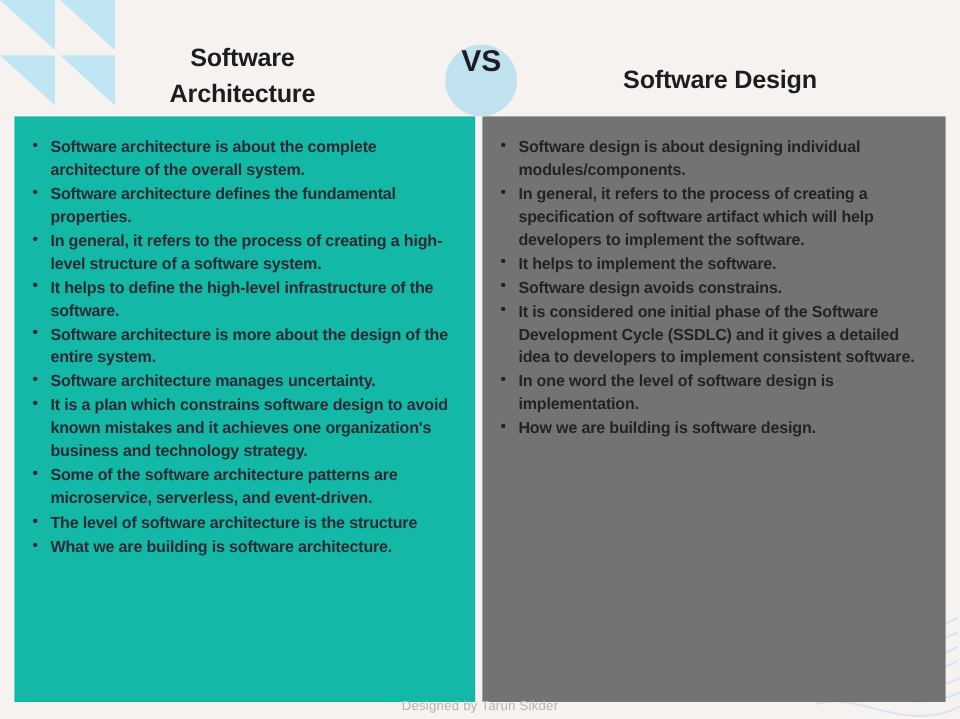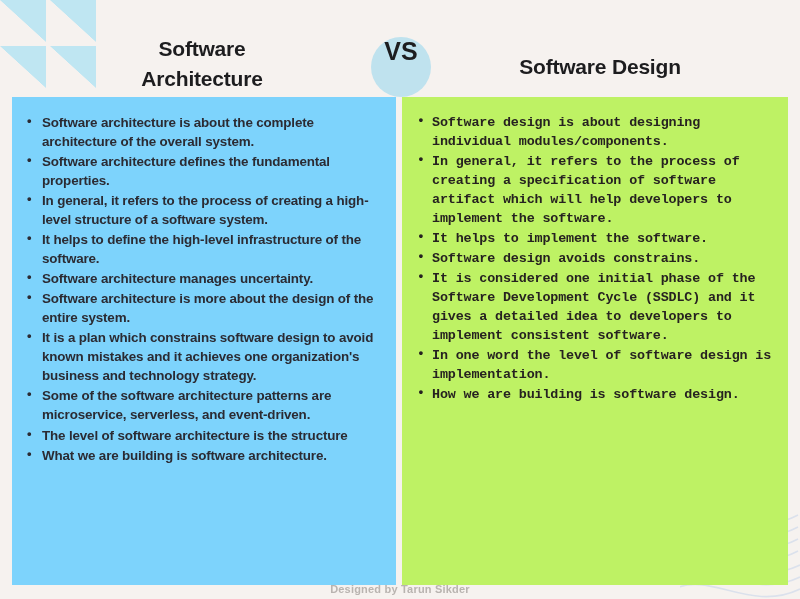--- a/index.html
+++ b/index.html
@@ -111,27 +111,26 @@
     position: absolute;
     top: 0;
     height: 488px;
     box-sizing: border-box;
     padding: 16px 12px 10px 12px;
     overflow: hidden;
   }
   .panel.left {
     left: 12px;
     width: 384px;
-    background: #7dd3fc;
+    background: #14b8a6;
   }
   .panel.right {
     left: 402px;
     width: 386px;
-    background: #bef264;
-    font-family: Liberation Mono, monospace;
+    background: #737373;
   }
 
   ul.points {
     list-style: none;
     margin: 0;
     padding: 0;
   }
   ul.points li {
     position: relative;
     padding-left: 18px;
@@ -157,21 +156,21 @@
   
   .credit {
     position: absolute;
     left: 0;
     bottom: 4px;
     width: 800px;
     text-align: center;
     font-size: 11px;
     color: #b9b4b0;
     letter-spacing: 0.2px;
-    font-weight: bold;
+    font-weight: normal;
   }
 </style>
 </head>
 <body>
 
 <div class="infographic">
 
   <div class="corner-deco">
     <div class="tri"></div>
     <div class="tri"></div>
@@ -203,22 +202,22 @@
     <span>VS</span>
   </div>
 
   <div class="panels">
     <div class="panel left">
       <ul class="points">
         <li>Software architecture is about the complete architecture of the overall system.</li>
         <li>Software architecture defines the fundamental properties.</li>
         <li>In general, it refers to the process of creating a high-level structure of a software system.</li>
         <li>It helps to define the high-level infrastructure of the software.</li>
+        <li>Software architecture is more about the design of the entire system.</li>
         <li>Software architecture manages uncertainty.</li>
-        <li>Software architecture is more about the design of the entire system.</li>
         <li>It is a plan which constrains software design to avoid known mistakes and it achieves one organization's business and technology strategy.</li>
         <li>Some of the software architecture patterns are microservice, serverless, and event-driven.</li>
         <li>The level of software architecture is the structure</li>
         <li>What we are building is software architecture.</li>
       </ul>
     </div>
 
     <div class="panel right">
       <ul class="points">
         <li>Software design is about designing individual modules/components.</li>

